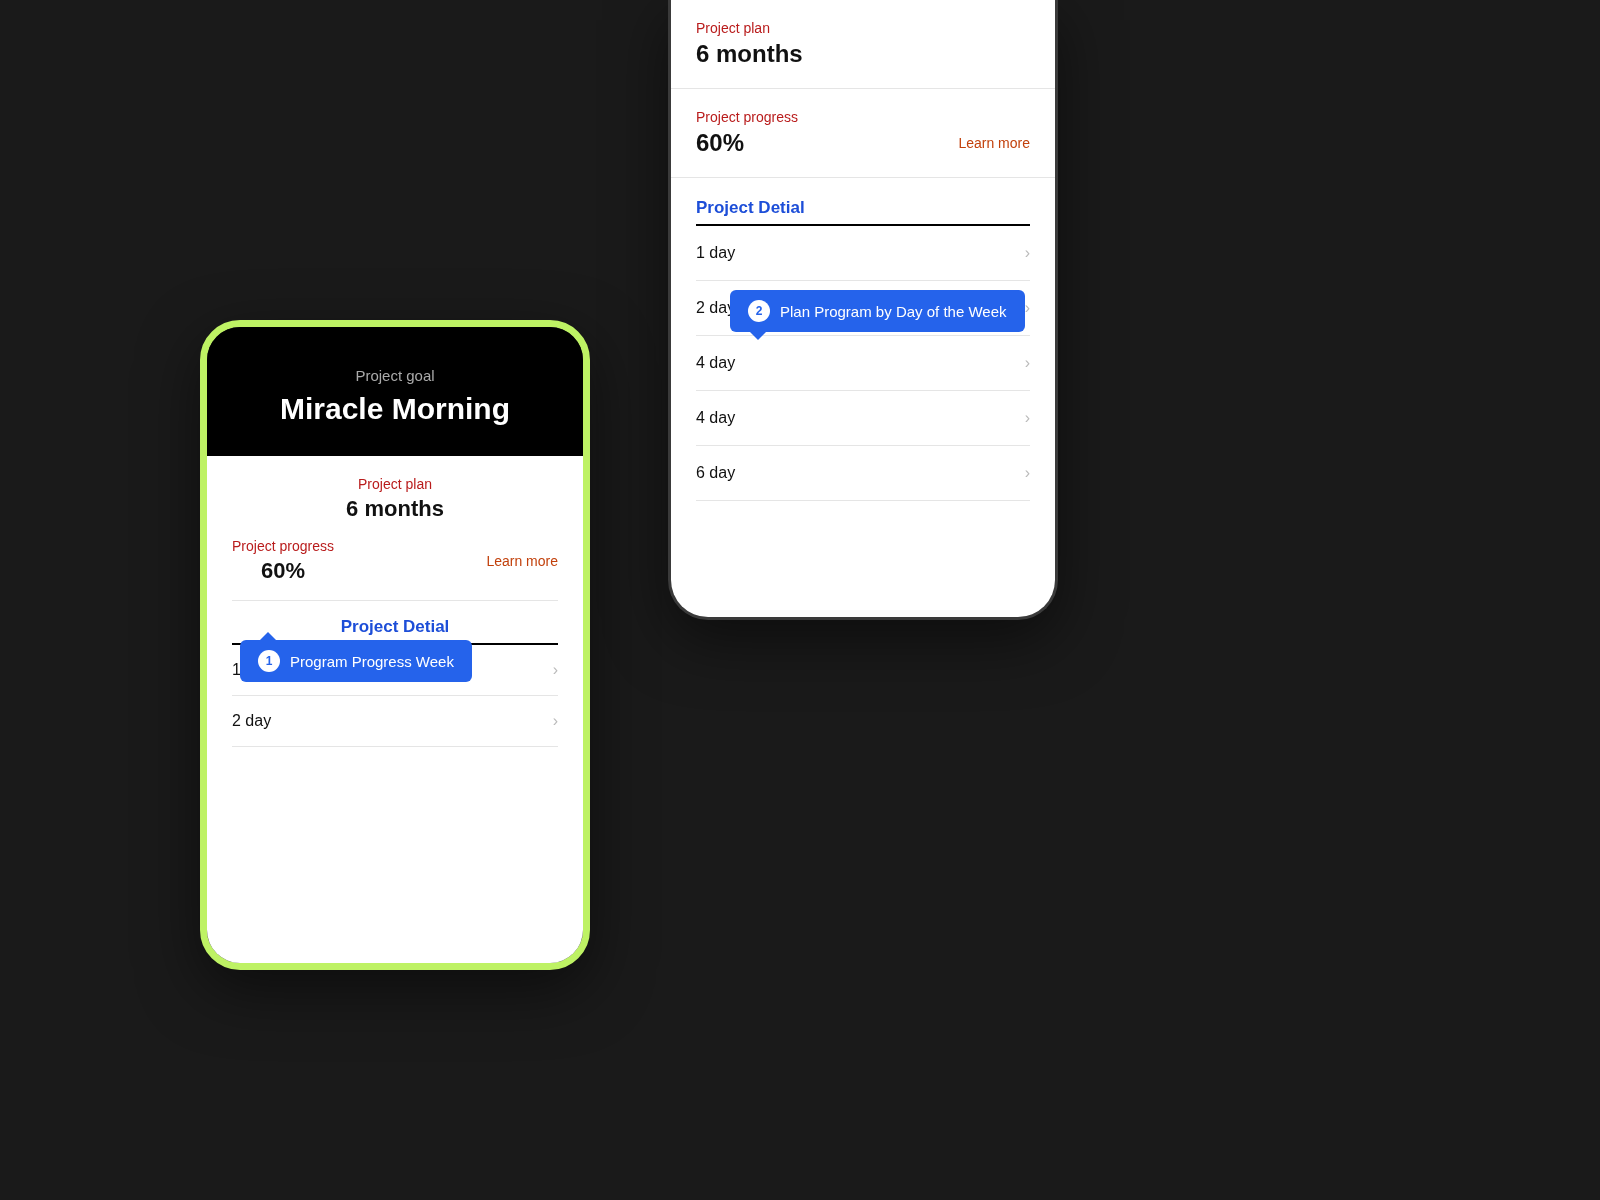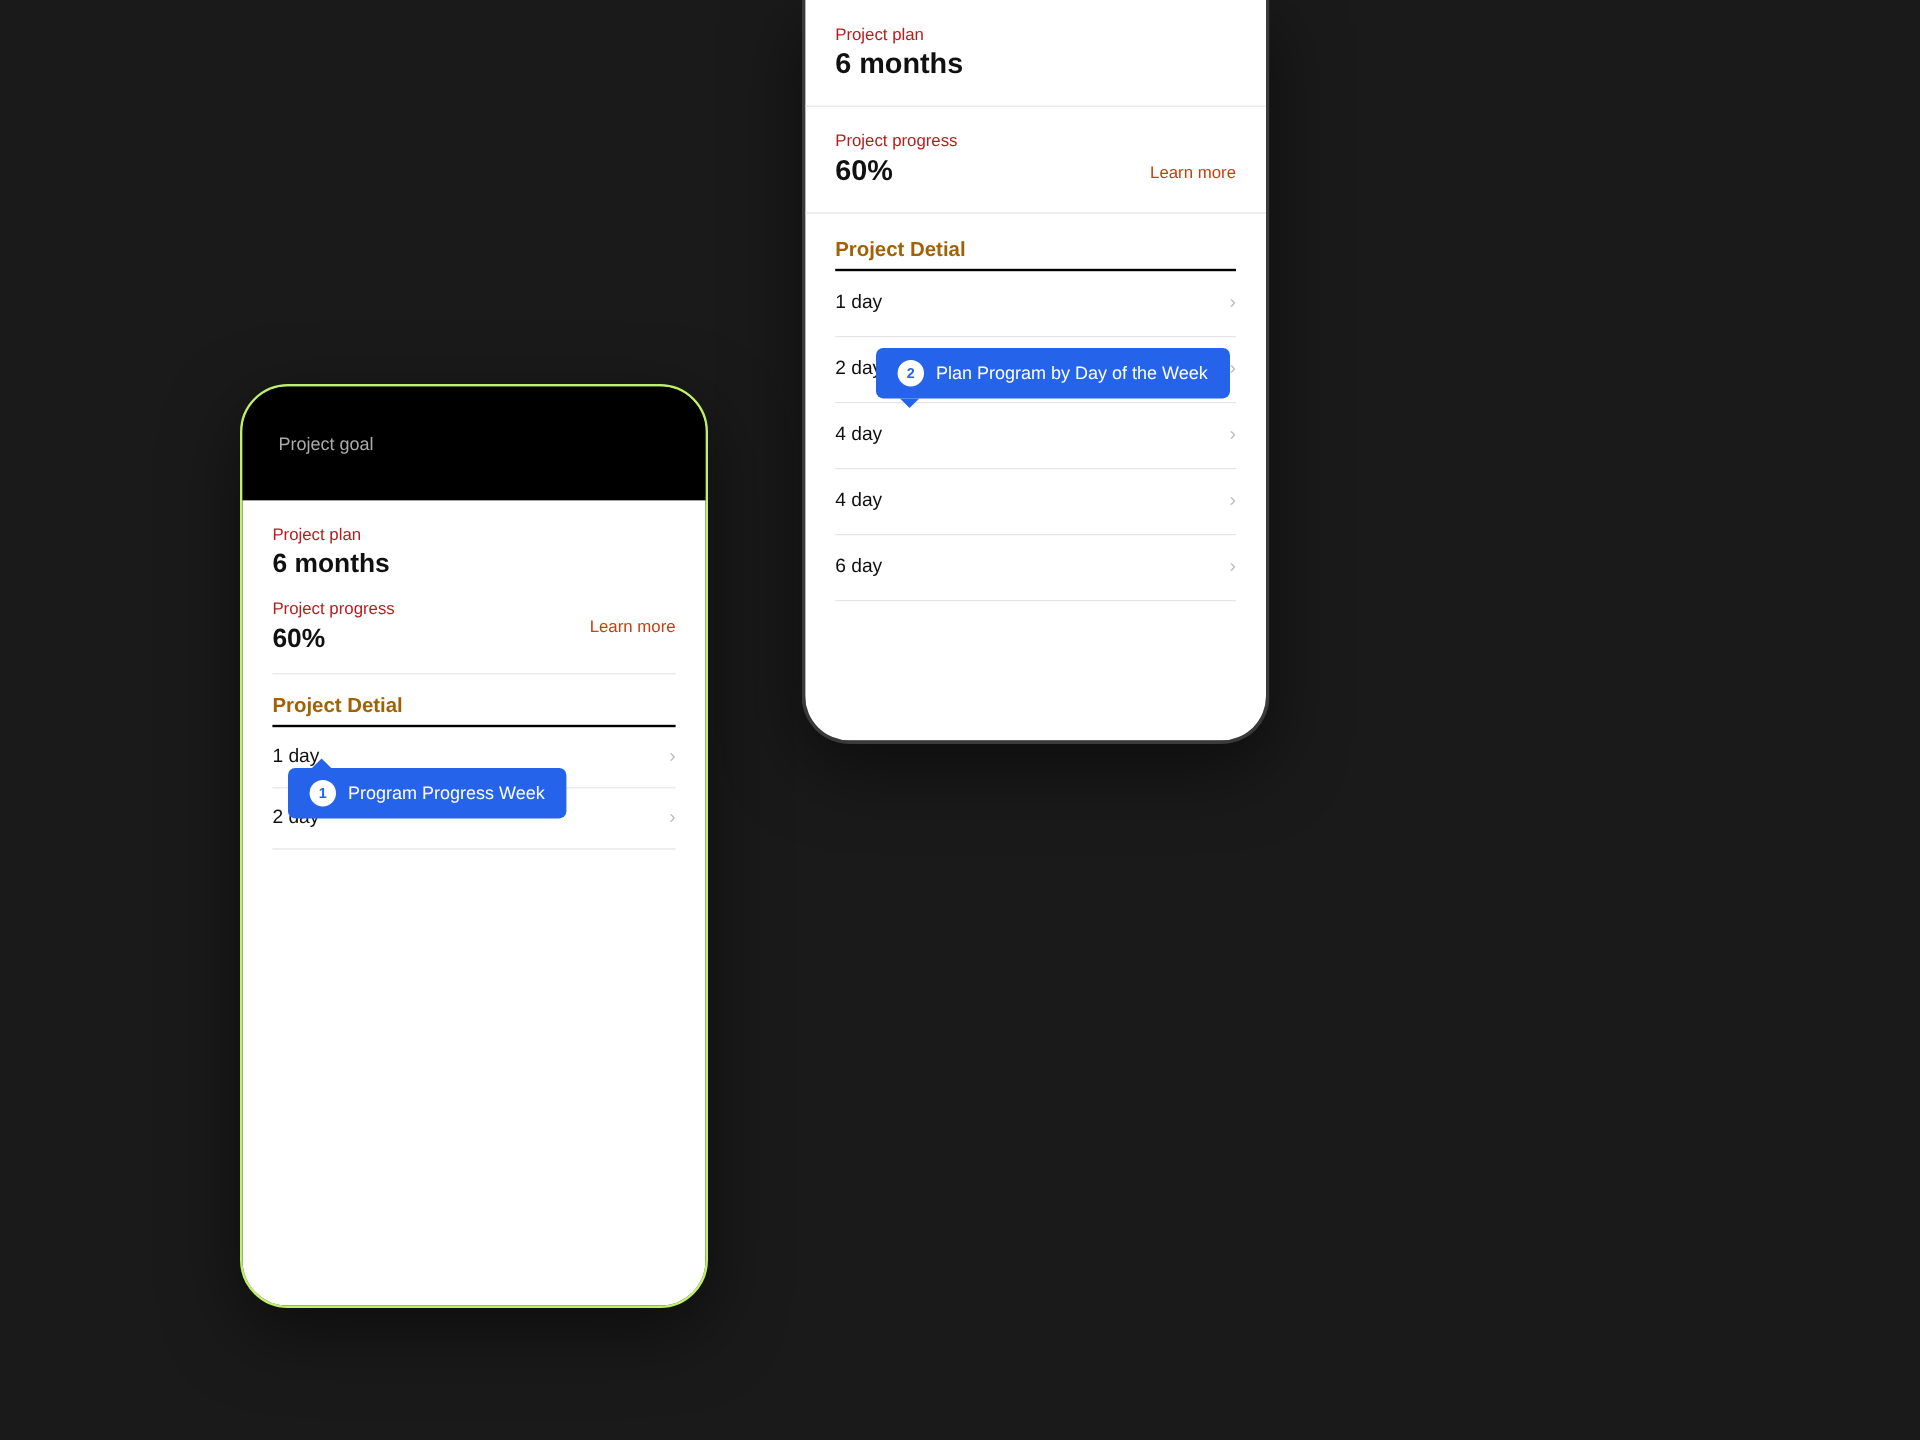--- a/index.html
+++ b/index.html
@@ -12,26 +12,27 @@
       overflow: hidden;
       position: relative;
     }
 
     
     .phone-left {
       position: absolute;
       left: 200px;
       top: 320px;
       width: 390px;
-      height: 770px;
+      height: 650px;
       background: #2d2d2d;
       border-radius: 40px;
-      border: 2px solid #bef264;
+      border: 7px solid #bef264;
       overflow: hidden;
       box-shadow: 0 20px 60px rgba(0,0,0,0.5);
+      text-align: center;
     }
 
     .phone-left-inner {
       width: 100%;
       height: 100%;
       display: flex;
       flex-direction: column;
     }
 
     .phone-header-black {
@@ -87,21 +88,21 @@
       font-size: 14px;
       text-decoration: none;
     }
 
     .progress-left {
       display: flex;
       flex-direction: column;
     }
 
     .project-detail-title {
-      color: #a16207;
+      color: #1d4ed8;
       font-size: 17px;
       font-weight: 700;
       margin-bottom: 6px;
     }
 
     .detail-divider {
       border: none;
       border-top: 2px solid #000;
       margin-bottom: 0;
     }
@@ -252,20 +253,21 @@
       justify-content: space-between;
     }
   </style>
 </head>
 <body>
 
 <div class="phone-left">
   <div class="phone-left-inner">
     <div class="phone-header-black">
       <div class="project-goal-label">Project goal</div>
+      <div class="project-goal-title">Miracle Morning</div>
     </div>
     <div class="phone-body-white">
       <div class="section-label">Project plan</div>
       <div class="section-value">6 months</div>
       <div class="section-row">
         <div class="progress-left">
           <div class="section-label">Project progress</div>
           <div style="font-size:22px;font-weight:700;color:#111;">60%</div>
         </div>
         <a href="#" class="learn-more">Learn more</a>

